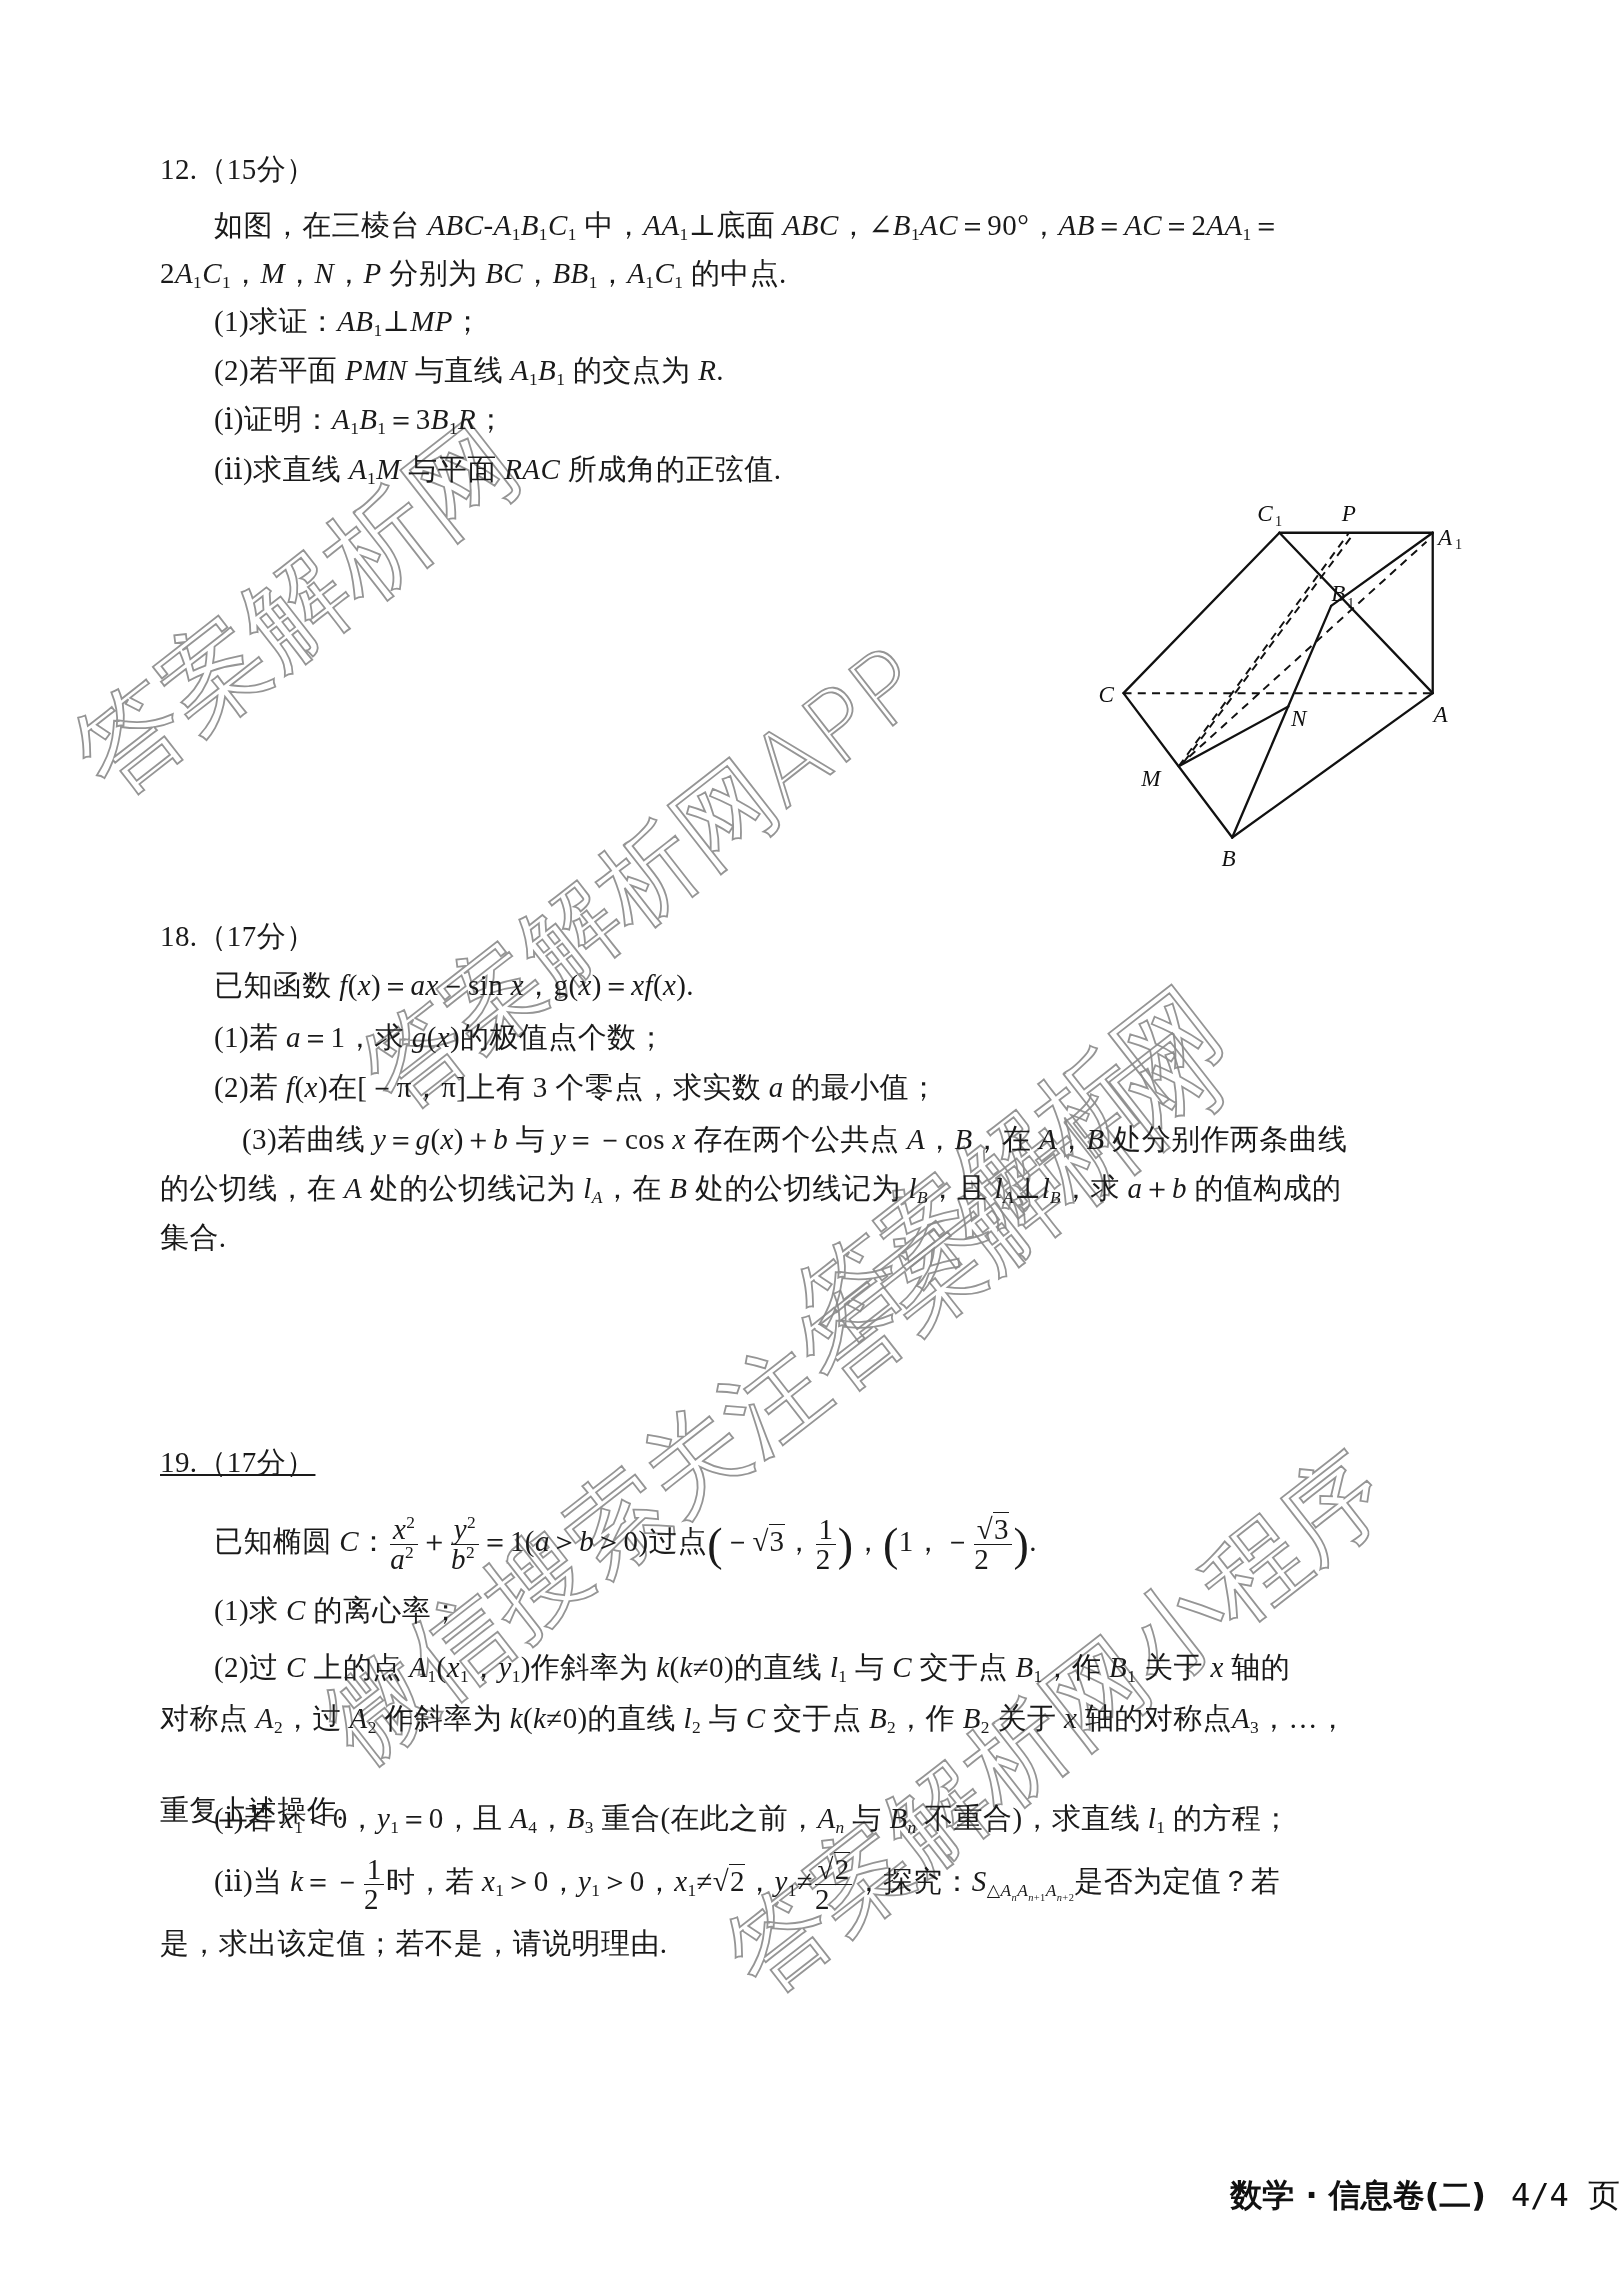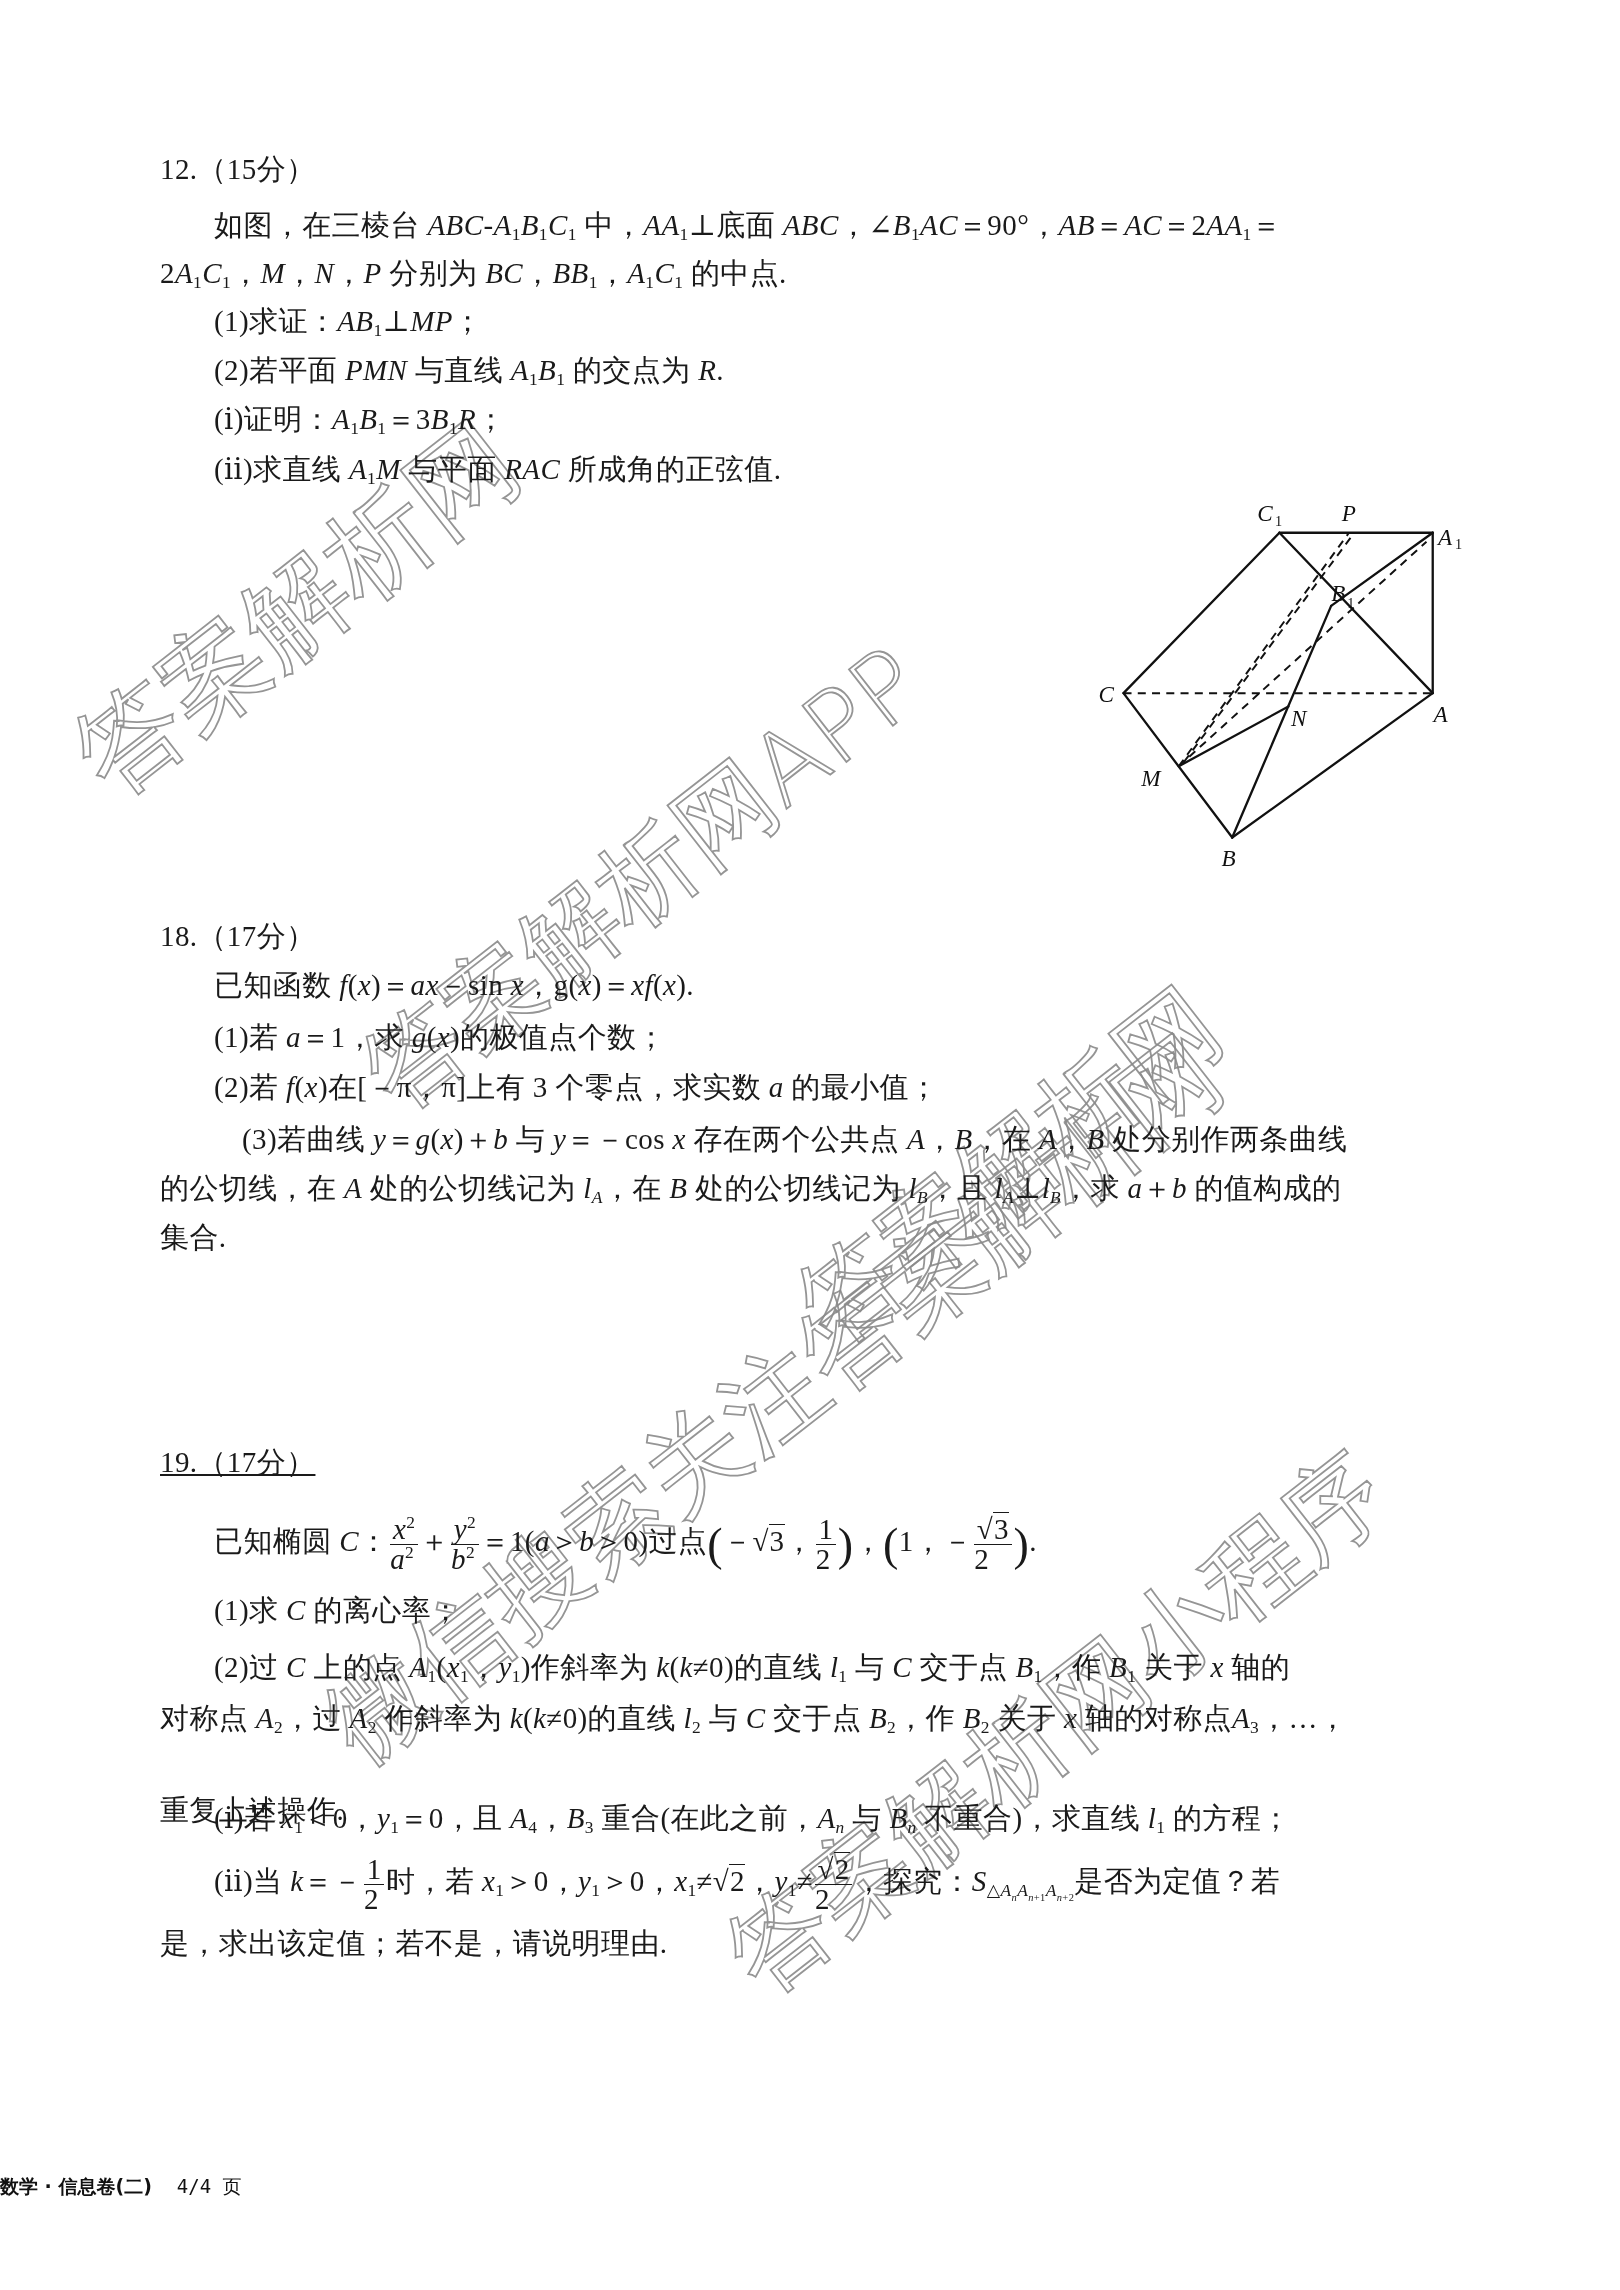--- a/index.html
+++ b/index.html
@@ -10,22 +10,22 @@
   .ind { left: 214px; }
   .flush { left: 160px; }
   i, .m { font-style: italic; font-family: "Liberation Serif", "DejaVu Serif", serif; }
   sub { font-size: 60%; vertical-align: -5.3px; line-height: 0; }
   sup { font-size: 60%; line-height: 0; }
   .frac { display: inline-block; vertical-align: middle; margin: 0 1.8px; }
   .frac > span { display: block; line-height: 28.5px; }
   .frac > .num { border-bottom: 1.8px solid #1a1a1a; padding: 0 2.7px; }
   .big { font-size: 46px; vertical-align: middle; font-weight: 300; }
   .sqrt { border-top: 1.8px solid #1a1a1a; padding-left: 0.9px; }
-  .footer { position: absolute; top: 2174px; left: 0; width: 1620px; text-align: left;
-            font-family: "DejaVu Sans", sans-serif; font-weight: bold; font-size: 19px; color: #111; }
+  .footer { position: absolute; top: 2174px; left: 0; width: 1620px; text-align: right;
+            font-family: "DejaVu Sans", sans-serif; font-weight: bold; font-size: 32px; color: #111; }
   .footer .pg { font-family: "DejaVu Sans Mono", monospace; font-weight: normal; margin-left: 25px; }
   .wm { position: absolute; font-family: "DejaVu Sans", sans-serif; font-weight: 300;
         color: transparent; -webkit-text-stroke: 1.8px #8a8a8a; transform-origin: left bottom;
         white-space: nowrap; pointer-events: none; opacity: 0.9; }
   .fig { position: absolute; left: 1052px; top: 490px; width: 446px; height: 401px; }
   .fig text { font-family: "Liberation Serif", serif; font-style: italic; font-size: 26px; fill: #111; }
   .fig .s { font-size: 16px; font-style: normal; }
 </style>
 </head>
 <body>

